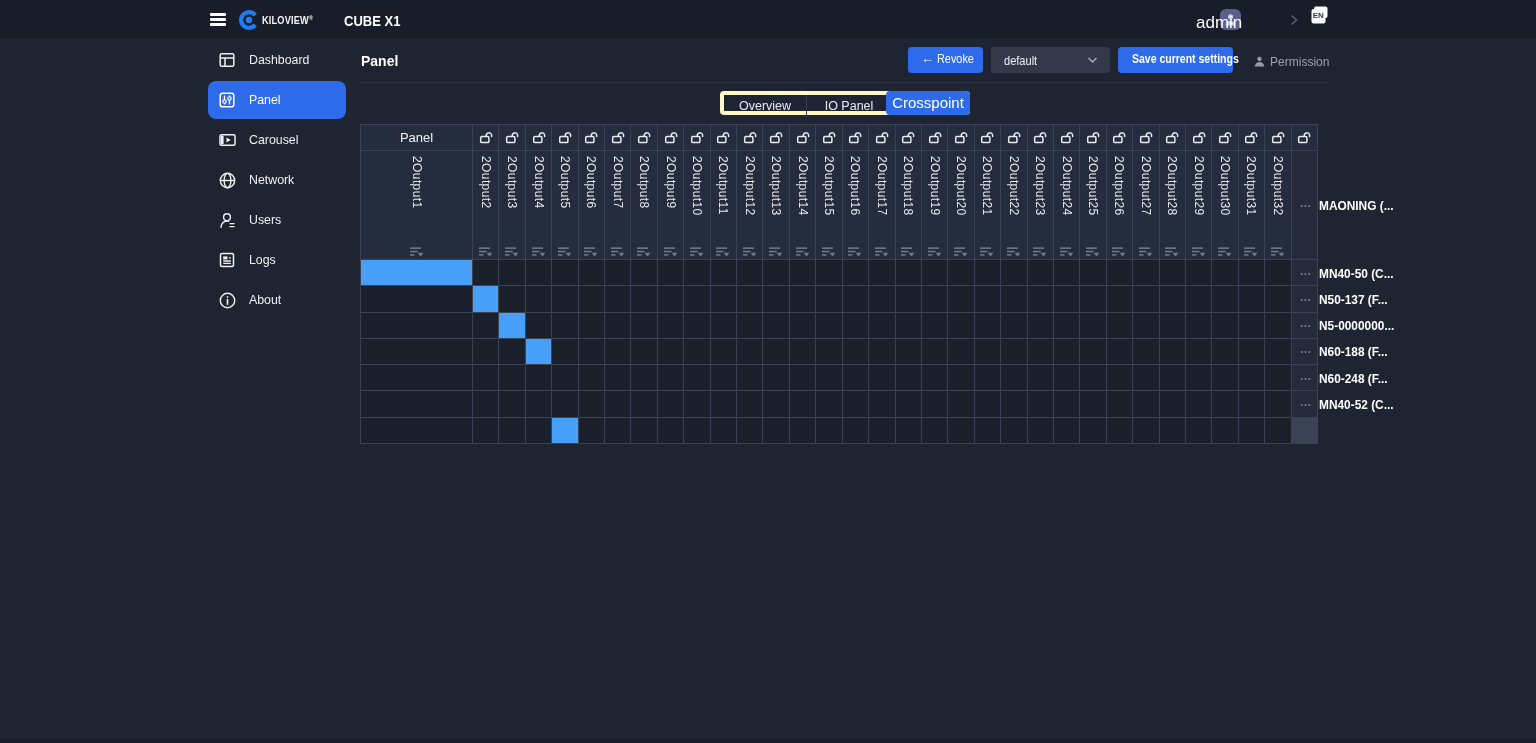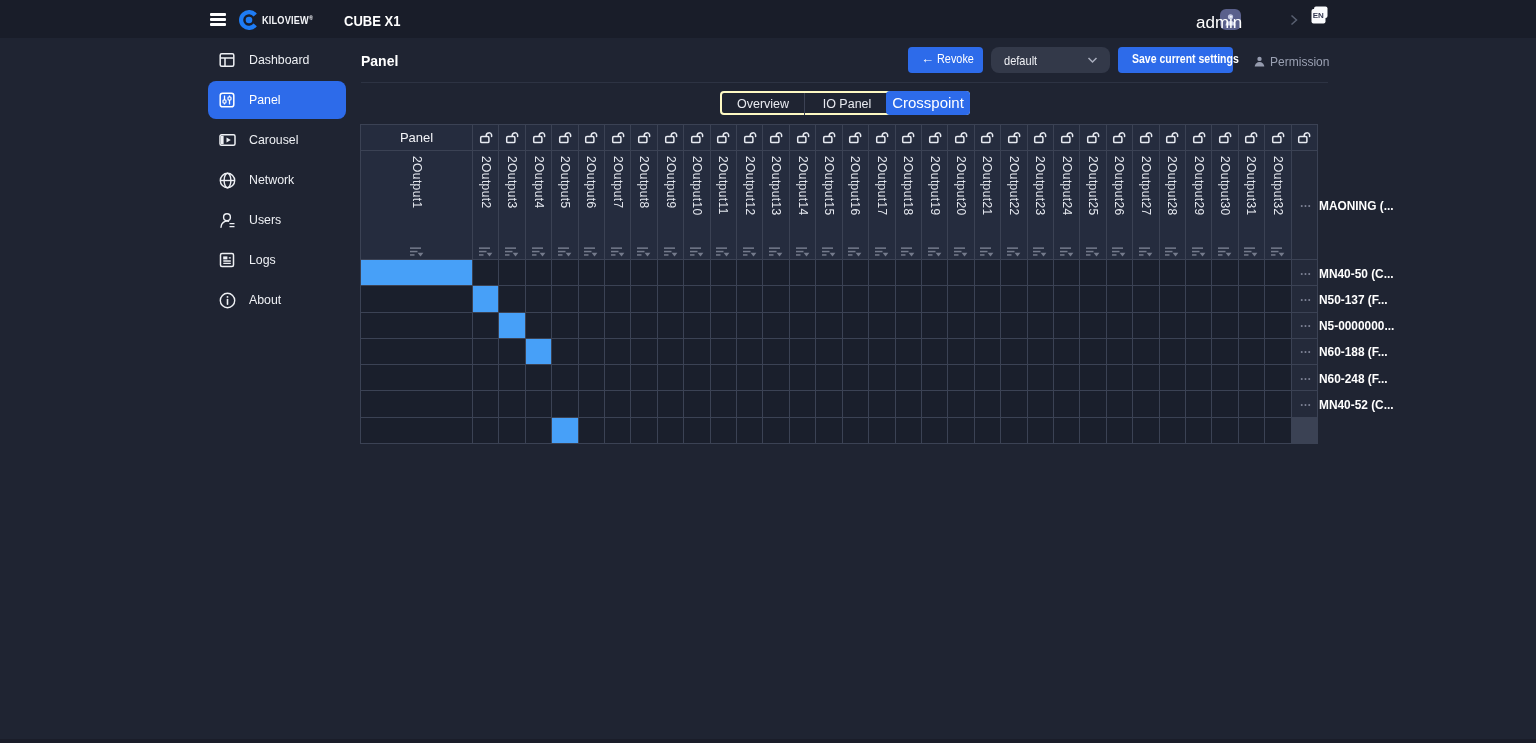--- a/index.html
+++ b/index.html
@@ -17,28 +17,28 @@
 
 .nav { position:absolute; left:208px; width:138px; height:38px; }
 .nav .ic { position:absolute; left:11px; top:11px; }
 .nav .tx { position:absolute; left:41px; top:11px; font-size:13px; color:#eef0f4; transform:scaleX(0.95); transform-origin:left center; }
 .nav.active { background:#2d6bea; border-radius:8px; }
 
 #ptitle { position:absolute; left:361px; top:53px; font-size:14px; font-weight:bold; color:#fff; }
 #divider { position:absolute; left:361px; top:82px; width:967px; height:1px; background:#2d3343; }
 .btn { position:absolute; top:47px; height:26px; background:#2d6bea; border-radius:4px; color:#fff; font-size:12px; text-align:center; }
 #revoke { left:908px; width:75px; line-height:26px; }
-#seldef { position:absolute; left:991px; top:47px; width:119px; height:26px; background:#333949; border-radius:8px; }
+#seldef { position:absolute; left:991px; top:47px; width:119px; height:26px; background:#333949; border-radius:3px; }
 #seldef .t { position:absolute; left:13px; top:5.5px; font-size:13px; color:#f0f1f5; transform:scaleX(0.85); transform-origin:left center; }
 #seldef .c { position:absolute; right:12px; top:9px; }
 #save { left:1118px; width:115px; line-height:26px;font-weight:bold; }
 #perm { position:absolute; left:1254px; top:56px; }
 #permt { position:absolute; left:1270px; top:54px; font-size:13.5px; color:#9aa0b2; transform:scaleX(0.89); transform-origin:left center; }
 
-#tabs { position:absolute; left:720px; top:91px; width:250px; height:24px; border:2px solid #fef9c3; border-radius:4px; }
+#tabs { position:absolute; left:720px; top:91px; width:250px; height:24px; border:4px solid #fef9c3; border-radius:4px; }
 .tab { position:absolute; top:0; height:22px; line-height:22px; text-align:center; font-size:12.5px; color:#e8eaf0; }
 #tab1 { left:0; width:83px; border-right:1px solid #3c4254; }
 #tab2 { left:84px; width:82px; }
 #tab3 { position:absolute; left:886px; top:91px; width:84px; height:24px; line-height:24px; background:#2d6bea; border-radius:4px; color:#fff; text-align:center; font-size:15px; }
 
 #xt { position:absolute; left:360px; top:124px; width:958px; height:320px; background:#3b4254; border:1px solid #3b4254; display:grid; grid-template-columns:111px repeat(32, 1fr); grid-template-rows:25px 108px repeat(7, 1fr); gap:1px; }
 .lockl { background:#252c3e; color:#f2f3f7; font-size:13px; text-align:center; line-height:25px; }
 .lockc { background:#252c3e; display:flex; align-items:center; justify-content:center; }
 .diag { background:#252c3e; position:relative; }
 .diag .out { position:absolute; right:7px; top:9px; font-size:13px; color:#f2f3f7; }

